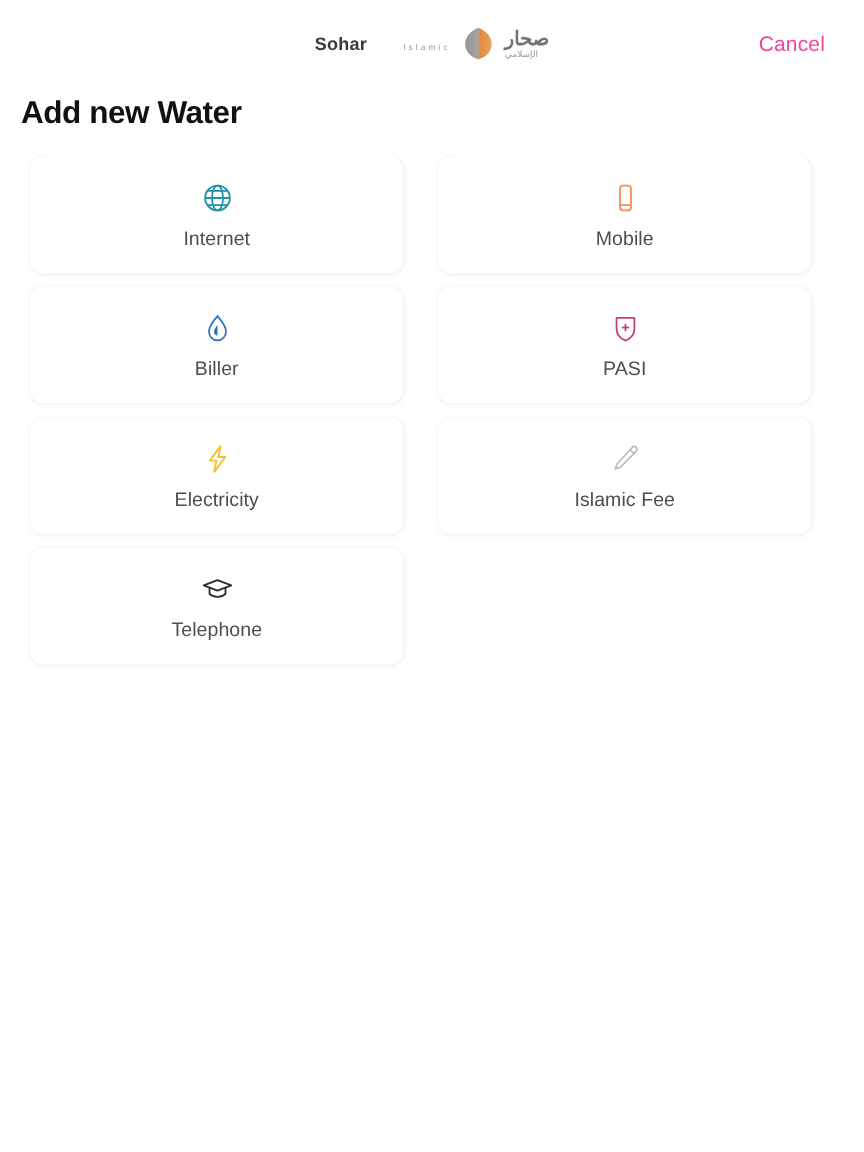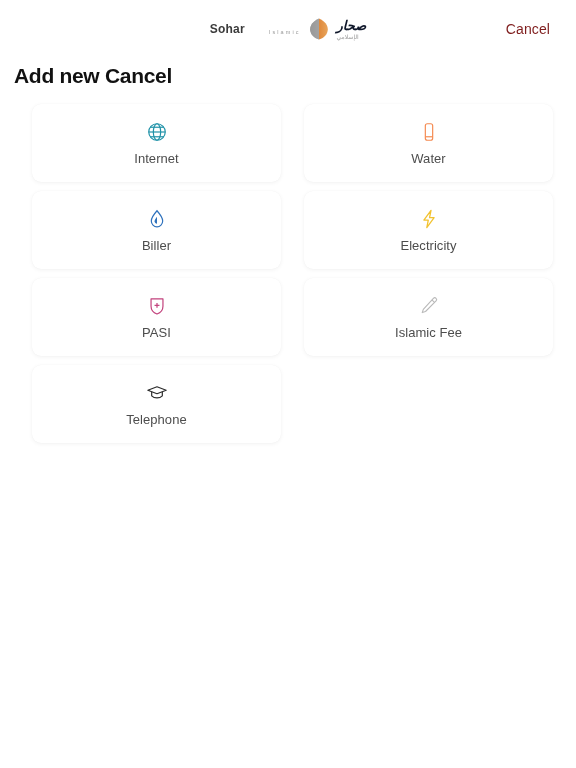--- a/index.html
+++ b/index.html
@@ -62,60 +62,59 @@
 
   .brand-ar {
     display: flex;
     flex-direction: column;
     align-items: flex-start;
     line-height: 1;
   }
   .brand-ar .brand-name-ar {
     font-size: 13px;
     font-weight: 700;
-    color: #0f172a;
+    color: #737373;
     direction: rtl;
-    font-style: italic;
   }
   .brand-ar .brand-sub-ar {
     font-size: 6px;
     color: #9a9a9a;
     direction: rtl;
     margin-top: 2px;
     letter-spacing: 0.5px;
   }
 
   .cancel-btn {
     position: absolute;
     right: 20px;
     top: 50%;
     transform: translateY(-50%);
     font-size: 14px;
-    color: #7f1d1d;
+    color: #ec4899;
     letter-spacing: 0.1px;
     background: none;
     border: none;
     padding: 4px 6px;
     cursor: pointer;
     font-family: "Liberation Sans", sans-serif;
   }
 
   
   .page-title {
     margin: 6px 0 0 14px;
     font-size: 21px;
     font-weight: 700;
     color: #111111;
     letter-spacing: -0.3px;
   }
 
   
   .biller-grid {
     margin-top: 16px;
-    padding: 0 32px;
+    padding: 0 20px;
     display: grid;
     grid-template-columns: 249px 249px;
     column-gap: 23px;
     row-gap: 9px;
   }
 
   .biller-card {
     height: 78px;
     background: #ffffff;
     border-radius: 9px;
@@ -174,21 +173,21 @@
 
       <div class="brand-ar">
         <span class="brand-name-ar">صحار</span>
         <span class="brand-sub-ar">الإسلامي</span>
       </div>
     </div>
 
     <button class="cancel-btn">Cancel</button>
   </div>
 
-  <h1 class="page-title">Add new Cancel</h1>
+  <h1 class="page-title">Add new Water</h1>
 
   <div class="biller-grid">
 
     <div class="biller-card">
       <span class="biller-icon">
         <svg viewBox="0 0 24 24" width="22" height="22" fill="none" stroke="#1f92a8" stroke-width="1.3">
           <circle cx="12" cy="12" r="9"></circle>
           <ellipse cx="12" cy="12" rx="4" ry="9"></ellipse>
           <line x1="3" y1="12" x2="21" y2="12"></line>
           <line x1="4.6" y1="6.8" x2="19.4" y2="6.8"></line>
@@ -199,55 +198,55 @@
     </div>
 
 
     <div class="biller-card">
       <span class="biller-icon">
         <svg viewBox="0 0 24 24" width="22" height="22" fill="none" stroke="#f58b52" stroke-width="1.3">
           <rect x="8" y="3" width="8" height="18" rx="2.2"></rect>
           <line x1="8" y1="17.2" x2="16" y2="17.2"></line>
         </svg>
       </span>
-      <span class="biller-label">Water</span>
+      <span class="biller-label">Mobile</span>
     </div>
 
     <div class="biller-card">
       <span class="biller-icon">
         <svg viewBox="0 0 24 24" width="22" height="22" fill="none" stroke="#2f72bd" stroke-width="1.3">
           <path d="M12 3 C12 3 5.8 10 5.8 14.2 C5.8 17.8 8.6 20.6 12 20.6 C15.4 20.6 18.2 17.8 18.2 14.2 C18.2 10 12 3 12 3 Z"></path>
           <path d="M12 9.5 C12 9.5 9.4 12.6 9.4 14.4 C9.4 15.9 10.6 17.1 12 17.1 Z" fill="#2f72bd" stroke="none"></path>
         </svg>
       </span>
       <span class="biller-label">Biller</span>
-    </div>
-
-    <div class="biller-card">
-      <span class="biller-icon">
-        <svg viewBox="0 0 24 24" width="22" height="22" fill="none" stroke="#f2c230" stroke-width="1.4" stroke-linejoin="round">
-          <path d="M14.2 2.6 L6.4 13.2 L11.2 13.2 L9.6 21.4 L17.6 10.6 L12.6 10.6 Z"></path>
-        </svg>
-      </span>
-      <span class="biller-label">Electricity</span>
     </div>
 
     <div class="biller-card">
       <span class="biller-icon">
         <svg viewBox="0 0 24 24" width="22" height="22" fill="none" stroke="#c2417c" stroke-width="1.3" stroke-linejoin="round">
           <path d="M5.5 4.2 H18.5 V12.2 C18.5 16.6 15.6 19.4 12 20.8 C8.4 19.4 5.5 16.6 5.5 12.2 Z"></path>
           <line x1="12" y1="8.6" x2="12" y2="14"></line>
           <line x1="9.3" y1="11.3" x2="14.7" y2="11.3"></line>
         </svg>
       </span>
       <span class="biller-label">PASI</span>
     </div>
 
     <div class="biller-card">
       <span class="biller-icon">
+        <svg viewBox="0 0 24 24" width="22" height="22" fill="none" stroke="#f2c230" stroke-width="1.4" stroke-linejoin="round">
+          <path d="M14.2 2.6 L6.4 13.2 L11.2 13.2 L9.6 21.4 L17.6 10.6 L12.6 10.6 Z"></path>
+        </svg>
+      </span>
+      <span class="biller-label">Electricity</span>
+    </div>
+
+    <div class="biller-card">
+      <span class="biller-icon">
         <svg viewBox="0 0 24 24" width="22" height="22" fill="none" stroke="#b9b9b9" stroke-width="1.2" stroke-linejoin="round">
           <path d="M16.8 3.6 C17.6 2.8 18.9 2.8 19.7 3.6 C20.5 4.4 20.5 5.7 19.7 6.5 L8.2 18 L4.6 19.2 L5.8 15.6 Z"></path>
           <line x1="15.2" y1="5.2" x2="18.2" y2="8.2"></line>
         </svg>
       </span>
       <span class="biller-label">Islamic Fee</span>
     </div>
 
     <div class="biller-card">
       <span class="biller-icon">

